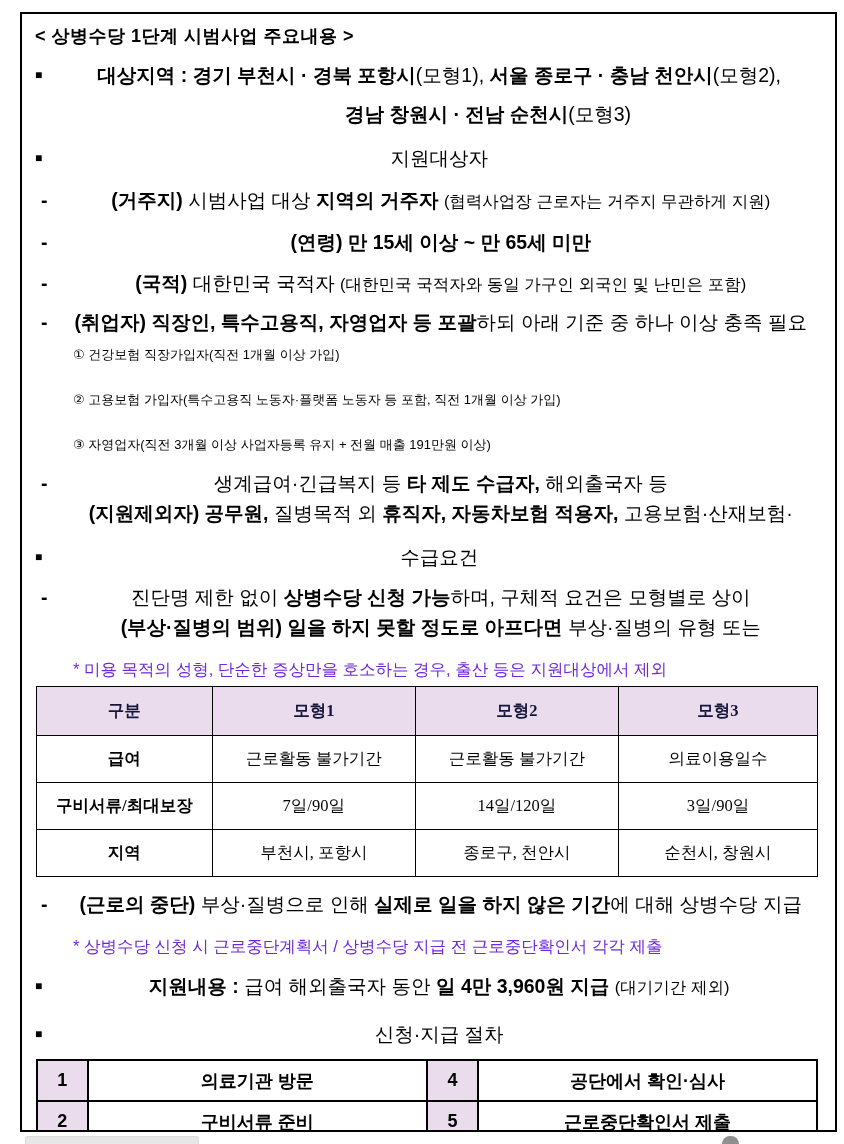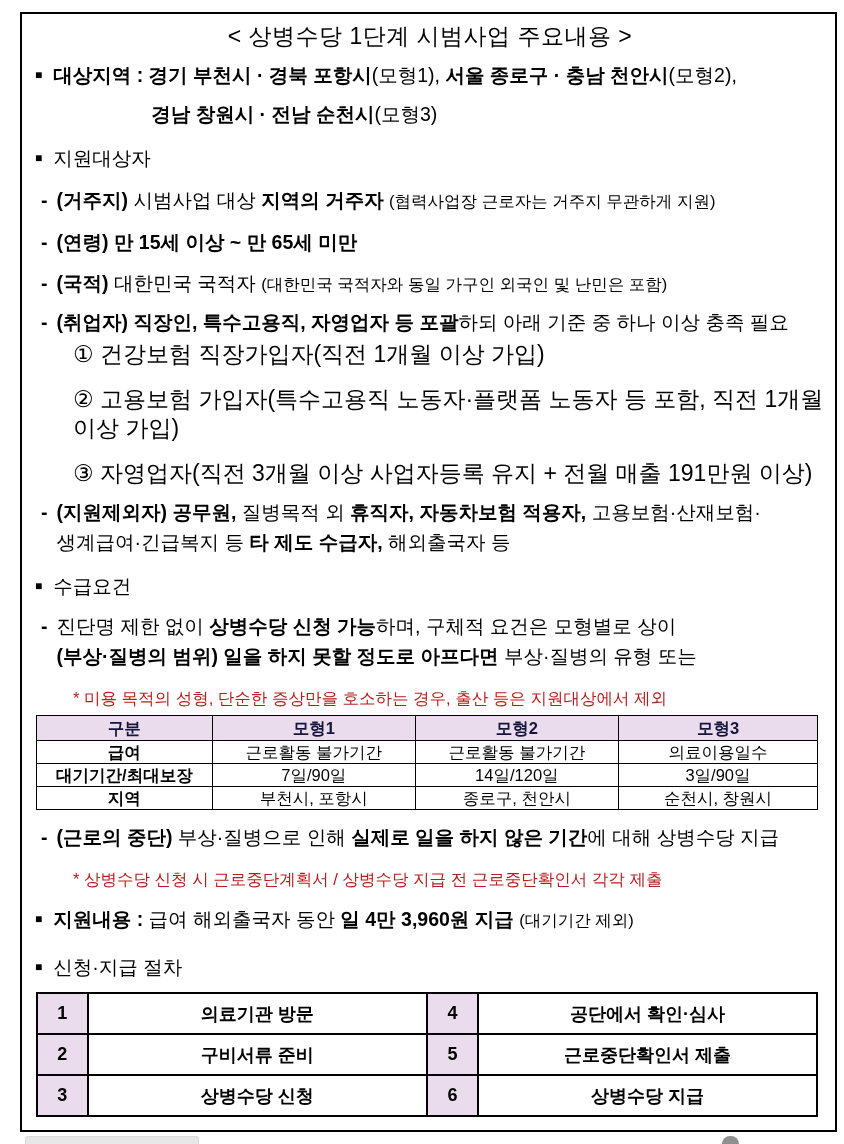--- a/index.html
+++ b/index.html
@@ -9,55 +9,55 @@
     -webkit-font-smoothing:antialiased;
   }
   .doc{
     position:absolute;left:20px;top:12px;width:817px;height:1120px;
     border:2.5px solid #000;box-sizing:border-box;
     padding:2px 10px 0 13px;overflow:hidden;background:#fff;
   }
   .b{font-weight:bold;}
   .sm{font-size:16.5px;}
   .title{
-    text-align:center;font-size:23px;font-weight:normal;
+    text-align:left;font-size:18px;font-weight:bold;
     margin-top:4px;letter-spacing:0.5px;line-height:32px;
   }
   
   .h1row{
     display:flex;align-items:flex-start;gap:11px;
     font-size:19.5px;line-height:30px;
   }
   .h1row .txtcol{flex:1;}
   .bullet{font-size:12px;line-height:30px;font-weight:bold;}
-  .rline{font-size:19.5px;line-height:31px;}
+  .rline{font-size:19.5px;line-height:31px;text-align:center;}
   .rline.head{font-weight:normal;}
   .wrapline{padding-left:98px;margin-top:8px;}
   
   .dashrow{
     display:flex;align-items:flex-start;gap:9px;
     padding-left:6px;font-size:19.5px;line-height:30px;
   }
   .dash{font-weight:bold;line-height:30px;}
   .dtext{flex:1;}
   .dtext .rline{line-height:30px;}
   
-  .circ{padding-left:38px;font-size:23px;line-height:29px;}
-  
-  .note{padding-left:38px;font-size:16.5px;line-height:22px;color:#b91c1c;}
+  .circ{padding-left:38px;font-size:13px;line-height:29px;}
+  
+  .note{padding-left:38px;font-size:16.5px;line-height:22px;color:#6d28d9;}
   
   .arrowline{padding-left:60px;font-size:19.5px;line-height:30px;}
   
   table.model{
     width:99%;margin:6px auto 0 1px;border-collapse:collapse;
     font-size:16.5px;table-layout:fixed;
   }
   table.model td{
     border:1.6px solid #000;text-align:center;vertical-align:middle;
-    padding:0 2px;height:22px;line-height:20px;white-space:nowrap;overflow:hidden;
+    padding:12px 2px;height:22px;line-height:20px;white-space:nowrap;overflow:hidden;font-family:Liberation Serif, serif;
   }
   table.model thead td{background:#eadcec;font-weight:bold;color:#14143c;height:24px;}
   table.model td.rowhead{font-weight:bold;}
   
   table.proc{
     width:99%;margin:9px auto 0 1px;border-collapse:collapse;
     font-size:18px;font-weight:bold;table-layout:fixed;
   }
   table.proc td{
     border:2px solid #000;text-align:center;vertical-align:middle;height:37px;
@@ -125,22 +125,22 @@
       </div>
   </div>
 
   <div class="circ mt3">① 건강보험 직장가입자(직전 1개월 이상 가입)</div>
   <div class="circ mt2">② 고용보험 가입자(특수고용직 노동자·플랫폼 노동자 등 포함, 직전 1개월 이상 가입)</div>
   <div class="circ mt2">③ 자영업자(직전 3개월 이상 사업자등록 유지 + 전월 매출 191만원 이상)</div>
 
   <div class="dashrow mt9">
     <span class="dash">-</span>
     <div class="dtext">
+      <div class="rline"><span>생계급여·긴급복지 등 </span><span class="b">타 제도 수급자, </span><span>해외출국자 등</span></div>
       <div class="rline"><span class="b">(지원제외자) 공무원, </span><span>질병목적 외 </span><span class="b">휴직자, 자동차보험 적용자, </span><span>고용보험·산재보험·</span></div>
-      <div class="rline"><span>생계급여·긴급복지 등 </span><span class="b">타 제도 수급자, </span><span>해외출국자 등</span></div>
     </div>
   </div>
 
   <div class="h1row mt14">
     <span class="bullet">■</span>
     <div class="txtcol rline head">수급요건</div>
   </div>
 
   <div class="dashrow mt9">
     <span class="dash">-</span>
@@ -168,21 +168,21 @@
         </tr>
       </thead>
     <tbody>
         <tr>
           <td class="rowhead">급여</td>
           <td>근로활동 불가기간</td>
           <td>근로활동 불가기간</td>
           <td>의료이용일수</td>
         </tr>
         <tr>
-          <td class="rowhead">대기기간/최대보장</td>
+          <td class="rowhead">구비서류/최대보장</td>
           <td>7일/90일</td>
           <td>14일/120일</td>
           <td>3일/90일</td>
         </tr>
         <tr>
           <td class="rowhead">지역</td>
           <td>부천시, 포항시</td>
           <td>종로구, 천안시</td>
           <td>순천시, 창원시</td>
         </tr>

